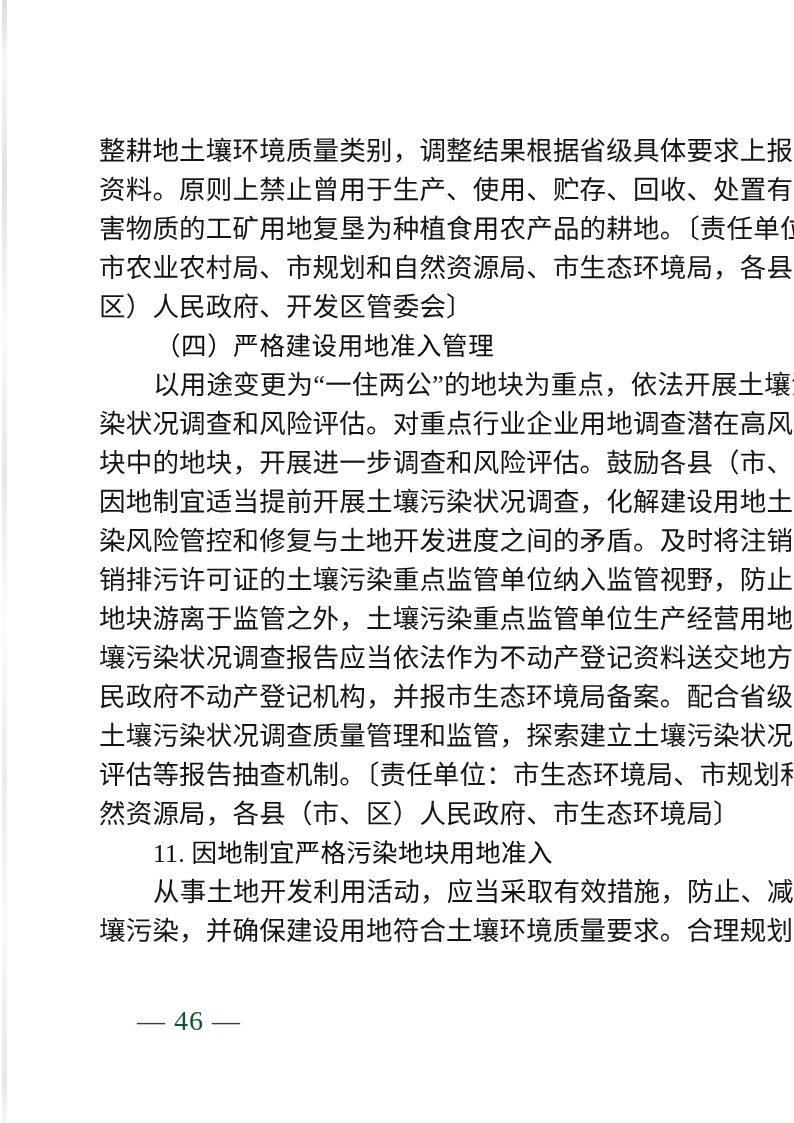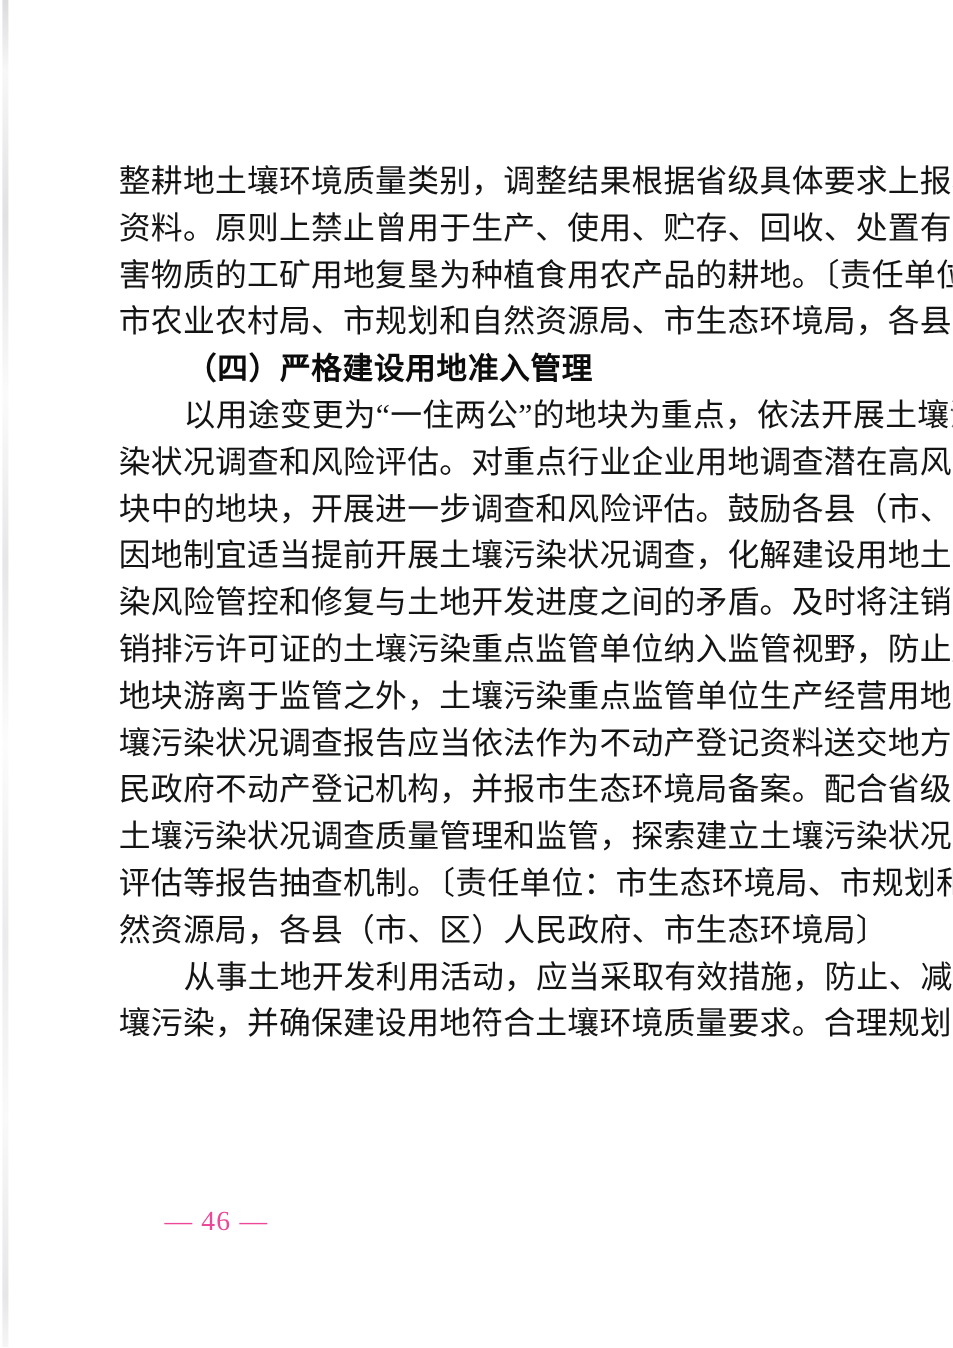--- a/index.html
+++ b/index.html
@@ -61,71 +61,73 @@
   }
 
   .line.indent {
     text-indent: 54px;
   }
 
   .heading {
     height: 39px;
     line-height: 39px;
     font-size: 25.5px;
-    font-weight: bold;
+    font-weight: normal;
     text-indent: 56px;
     white-space: pre;
     color: #0c0c0c;
     letter-spacing: 0.6px;
     font-family: "Liberation Serif", "DejaVu Serif", serif;
   }
 
   .heading.num {
     text-indent: 54px;
     letter-spacing: 0.3px;
   }
 
   .page-number {
     position: absolute;
     left: 99px;
     top: 1005px;
     width: 600px;
     text-align: left;
     padding-left: 38px;
-    font-size: 23px;
+    font-size: 28px;
     letter-spacing: 1px;
-    color: #ec4899;
+    color: #14532d;
     font-family: "Liberation Serif", "DejaVu Serif", serif;
     box-sizing: border-box;
   }
 </style>
 </head>
 <body>
 
 <div class="page">
 
   <div class="scan-edge"></div>
 
   <div class="text-block" id="body-root">
       <div class="line">整耕地土壤环境质量类别，调整结果根据省级具体要求上报相关</div>
       <div class="line">资料。原则上禁止曾用于生产、使用、贮存、回收、处置有毒有</div>
       <div class="line">害物质的工矿用地复垦为种植食用农产品的耕地。〔责任单位：</div>
       <div class="line">市农业农村局、市规划和自然资源局、市生态环境局，各县（市、</div>
+      <div class="line">区）人民政府、开发区管委会〕</div>
       <div class="heading">（四）严格建设用地准入管理</div>
       <div class="line indent">以用途变更为“一住两公”的地块为重点，依法开展土壤污</div>
       <div class="line">染状况调查和风险评估。对重点行业企业用地调查潜在高风险地</div>
       <div class="line">块中的地块，开展进一步调查和风险评估。鼓励各县（市、区）</div>
       <div class="line">因地制宜适当提前开展土壤污染状况调查，化解建设用地土壤污</div>
       <div class="line">染风险管控和修复与土地开发进度之间的矛盾。及时将注销、撤</div>
       <div class="line">销排污许可证的土壤污染重点监管单位纳入监管视野，防止腾退</div>
       <div class="line">地块游离于监管之外，土壤污染重点监管单位生产经营用地的土</div>
       <div class="line">壤污染状况调查报告应当依法作为不动产登记资料送交地方人</div>
       <div class="line">民政府不动产登记机构，并报市生态环境局备案。配合省级强化</div>
       <div class="line">土壤污染状况调查质量管理和监管，探索建立土壤污染状况调查</div>
       <div class="line">评估等报告抽查机制。〔责任单位：市生态环境局、市规划和自</div>
       <div class="line">然资源局，各县（市、区）人民政府、市生态环境局〕</div>
+      <div class="heading num">11. 因地制宜严格污染地块用地准入</div>
       <div class="line indent">从事土地开发利用活动，应当采取有效措施，防止、减少土</div>
       <div class="line">壤污染，并确保建设用地符合土壤环境质量要求。合理规划污染</div>
     </div>
 
   <div class="page-number">— 46 —</div>
 
 </div>
 
 </body></html>

